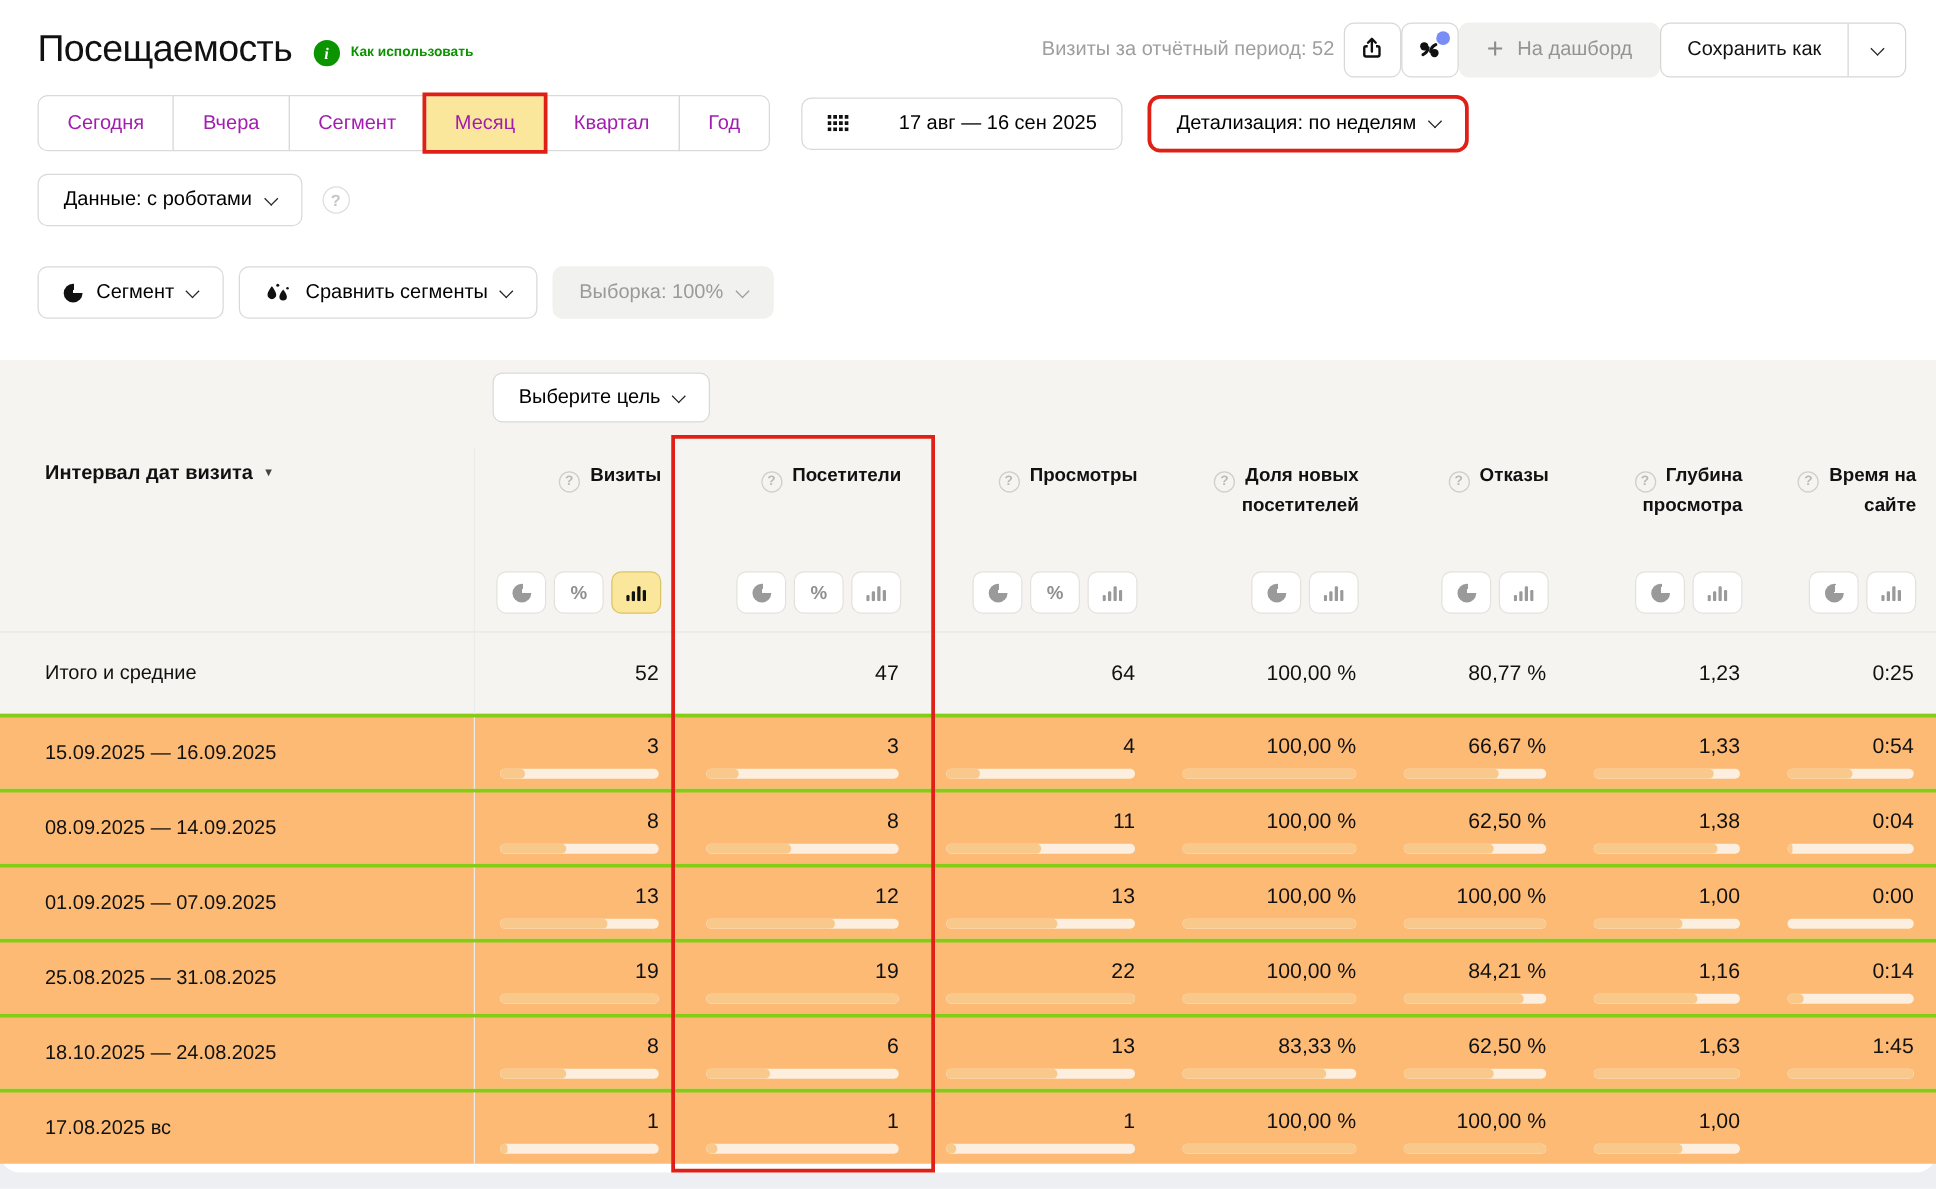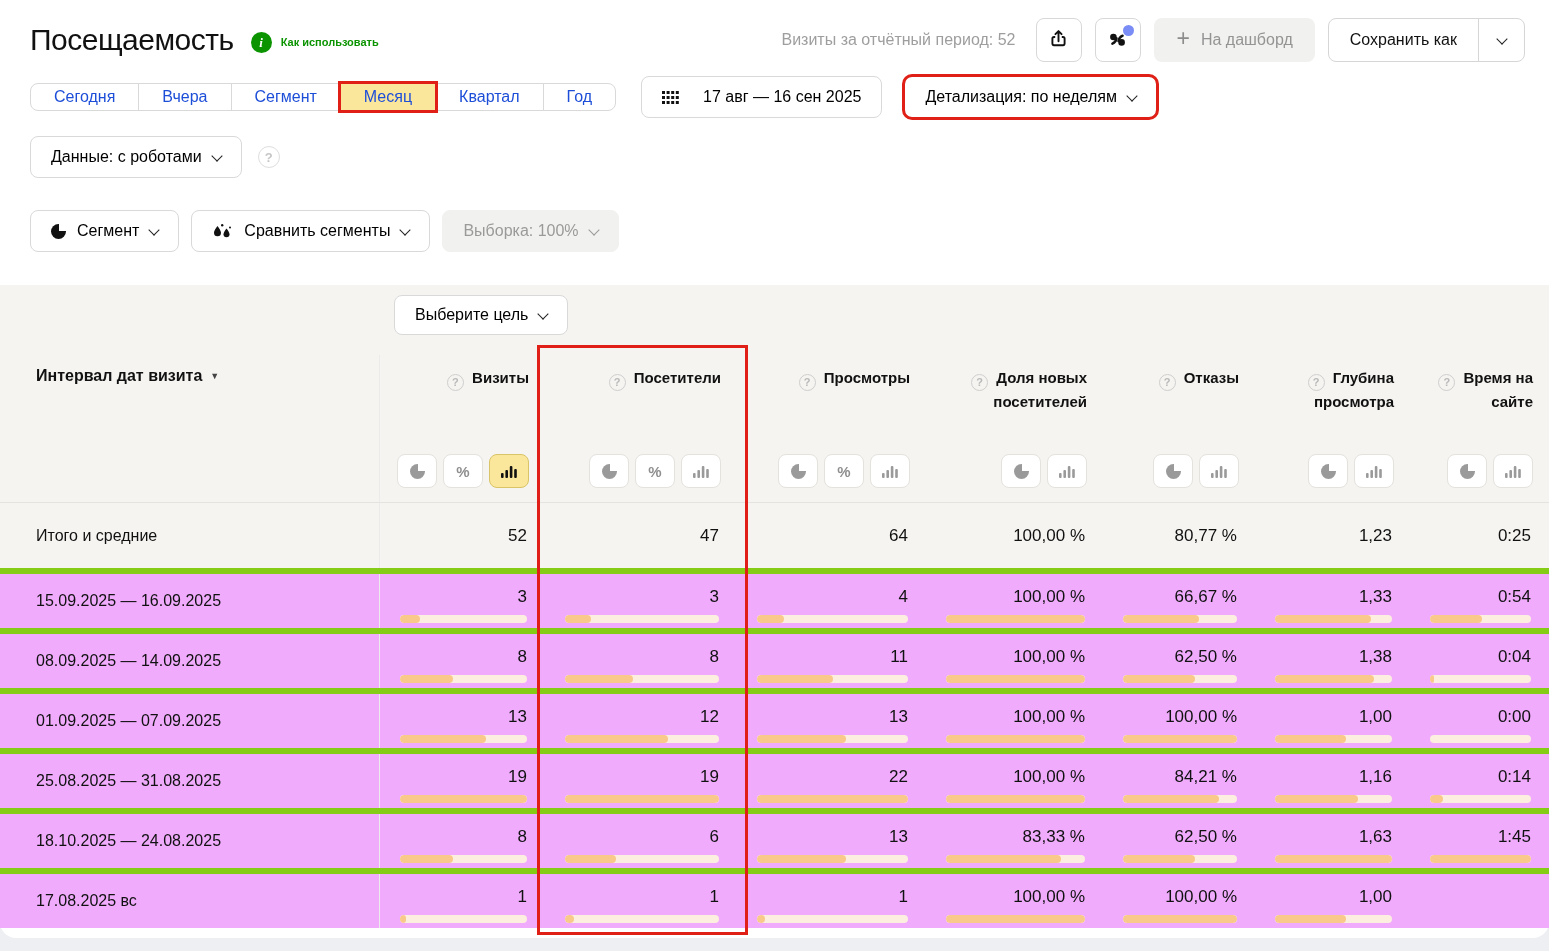--- a/index.html
+++ b/index.html
@@ -21,21 +21,21 @@
   
   .topbar { display:flex; align-items:center; padding:16px 24px 0 30px; height:64px; }
   .topbar h1 { margin:0; font-size:30px; font-weight:400; letter-spacing:-0.5px; }
   .info-badge {
     width:21px; height:21px; border-radius:50%;
     background:var(--accent-green); color:#fff;
     font:italic 700 13px/21px "Liberation Serif", serif;
     text-align:center; margin:4px 9px 0 17px; flex:none;
   }
   .howto { color:var(--accent-green); font-weight:700; font-size:11px; margin-top:4px; text-decoration:none; cursor:pointer; }
-  .top-right { margin-left:auto; display:flex; align-items:center; gap:13px; }
+  .top-right { margin-left:auto; display:flex; align-items:center; }
   .visits-summary { color:#9e9e9e; font-size:16px; margin-right:8px; }
   .icon-btn {
     width:46px; height:44px; border:1px solid #d8d8d8; border-radius:8px;
     background:#fff; display:flex; align-items:center; justify-content:center;
     position:relative; cursor:pointer; padding:0;
   }
   .dot { position:absolute; top:6px; right:6px; width:11px; height:11px; border-radius:50%; background:var(--notification-blue); }
   .gray-btn {
     height:44px; padding:0 22px; background:#f1f1ef; border:none; border-radius:8px;
     color:#949494; font-size:16px; display:flex; align-items:center; gap:11px; cursor:pointer;
@@ -50,35 +50,35 @@
     border-right:1.8px solid #222; border-bottom:1.8px solid #222;
     transform:rotate(45deg); margin:-3px 0 0 11px; flex:none;
   }
   .split-arrow .chev { margin:-3px 0 0 0; }
 
   
   .row { display:flex; align-items:center; margin-left:30px; }
   .tabs-row { margin-top:12px; }
   .tab-group { display:flex; }
   .tab {
-    height:28px; padding:0 23px; font-size:16px; background:#fff;
-    border:1px solid #d9d9d9; margin-left:-1px; cursor:pointer; color:#1d4ed8;
+    height:45px; padding:0 23px; font-size:16px; background:#fff;
+    border:1px solid #d9d9d9; margin-left:-1px; cursor:pointer; color:#a21caf;
   }
   .tab:first-child { border-radius:8px 0 0 8px; margin-left:0; }
   .tab:last-child { border-radius:0 8px 8px 0; }
   .tab.active {
     background:var(--tab-highlight);
     outline:3px solid var(--annotation-red); outline-offset:-1px;
     position:relative; z-index:2; border-color:#d9d9d9;
   }
   .btn {
     height:42px; padding:0 20px; background:#fff; border:1px solid #d9d9d9; border-radius:8px;
     font-size:16px; display:flex; align-items:center; cursor:pointer; color:#000;
   }
-  .date-btn { margin-left:25px; gap:13px; }
+  .date-btn { margin-left:25px; gap:29px; }
   .annotated { margin-left:22px; outline:3px solid var(--annotation-red); outline-offset:-1px; }
   .data-row { margin-top:18px; }
   .q-circle {
     width:22px; height:22px; border-radius:50%; border:1.5px solid #dedede;
     color:#c6c6c6; font-size:13px; font-weight:700;
     display:flex; align-items:center; justify-content:center; margin-left:16px;
   }
   .segment-row { margin-top:32px; gap:12px; }
   .btn .ico { margin-right:11px; display:flex; }
   .btn.disabled { background:#f1f1ef; border:1px solid #f1f1ef; color:#9a9a9a; }
@@ -113,21 +113,21 @@
   }
   .toggles { display:flex; gap:6px; }
   .tgl {
     width:40px; height:34px; border:1px solid #e4e2dd; border-radius:8px; background:#fff;
     display:flex; align-items:center; justify-content:center; color:#9a9a9a; cursor:pointer; padding:0;
   }
   .tgl.active { background:var(--tab-highlight); border-color:#d9c467; color:#111; }
   .tgl .pct { font-size:15px; font-weight:700; color:#8f8f8f; }
   .tgl svg rect { fill:currentColor; }
 
-  .trow { height:60px; background:#f0abfc; border-top:6px solid #84cc16; }
+  .trow { height:60px; background:#fdba74; border-top:3px solid #84cc16; }
   .trow.totals { height:66px; background:var(--header-band); border-top:1px solid #e5e3df; }
   .trow .cell.first { display:flex; align-items:center; font-size:16px; }
   .cell.num { padding:0 18px 0 20px; display:flex; flex-direction:column; align-items:flex-end; }
   .val { font-size:17px; line-height:22px; margin-top:12px; }
   .trow.totals .cell.num { justify-content:center; }
   .trow.totals .val { margin-top:0; }
   .bar { width:100%; height:8px; border-radius:4px; background:var(--bar-track); margin-top:7px; overflow:hidden; }
   .fill { height:100%; background:var(--bar-fill); border-radius:4px; }
 
   .col-annotation {

